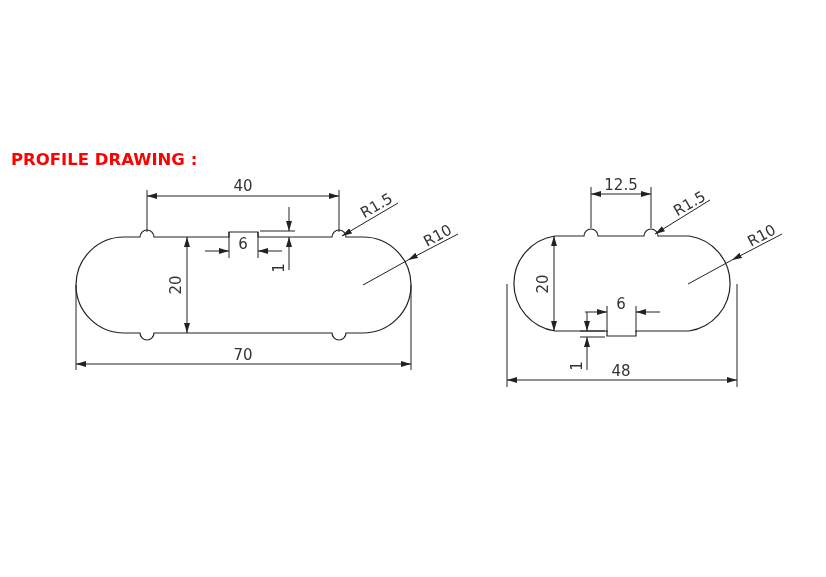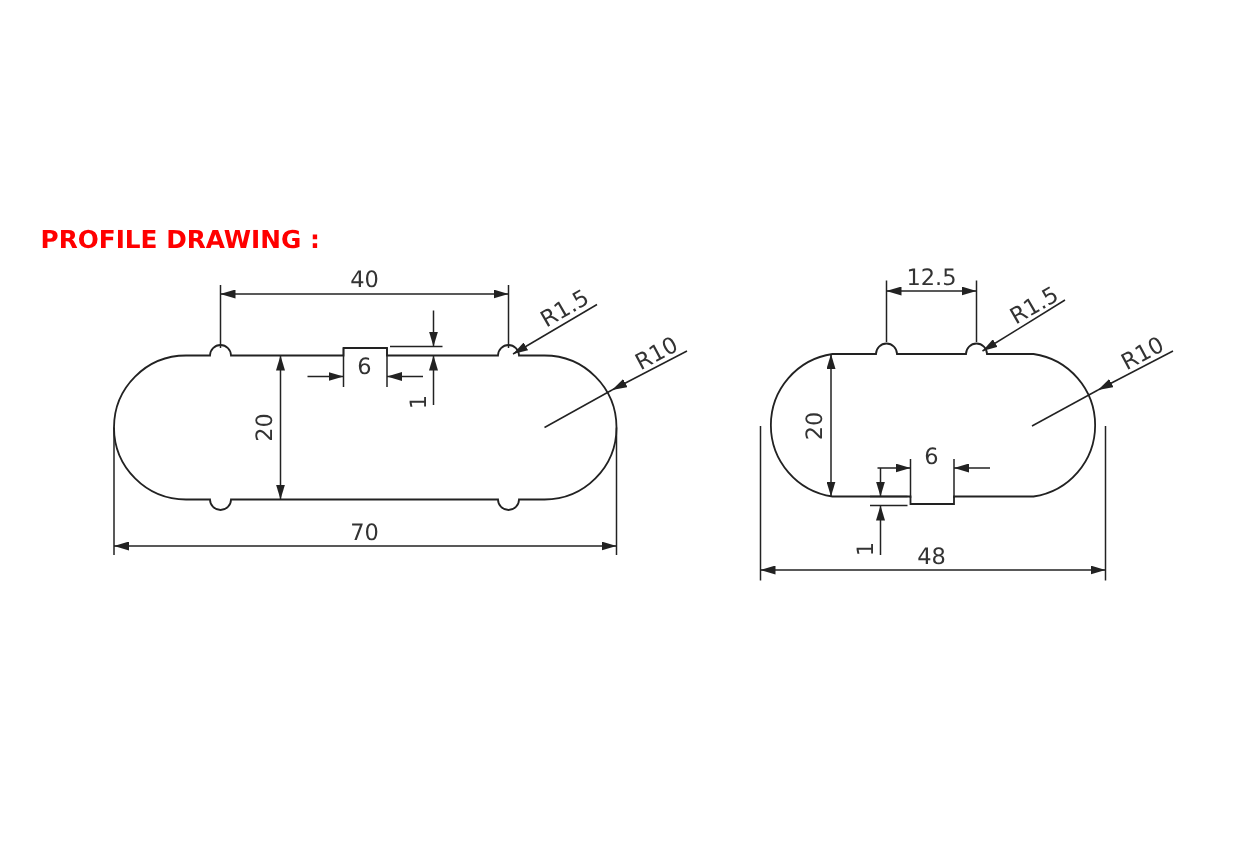--- a/index.html
+++ b/index.html
@@ -1,18 +1,18 @@
 <!DOCTYPE html>
 <html><head>
   <meta charset="utf-8">
   <style>
     html, body { margin: 0; padding: 0; background: #ffffff; }
     body { width: 826px; height: 577px; position: relative; overflow: hidden; }
     .title {
-      position: absolute; left: 27px; top: 150px;
+      position: absolute; left: 11px; top: 150px;
       font-family: "DejaVu Sans", sans-serif; font-weight: bold;
       font-size: 16.5px; color: #ff0000; letter-spacing: 0px;
     }
     svg { position: absolute; left: 0; top: 0; }
     .geom { fill: none; stroke: #222; stroke-width: 1.2; }
     .dim { fill: none; stroke: #222; stroke-width: 1; }
     .dimtxt { font-family: "DejaVu Sans", sans-serif; font-size: 15px; fill: #333; }
     .arrow { fill: #222; }
   </style>
 </head>

